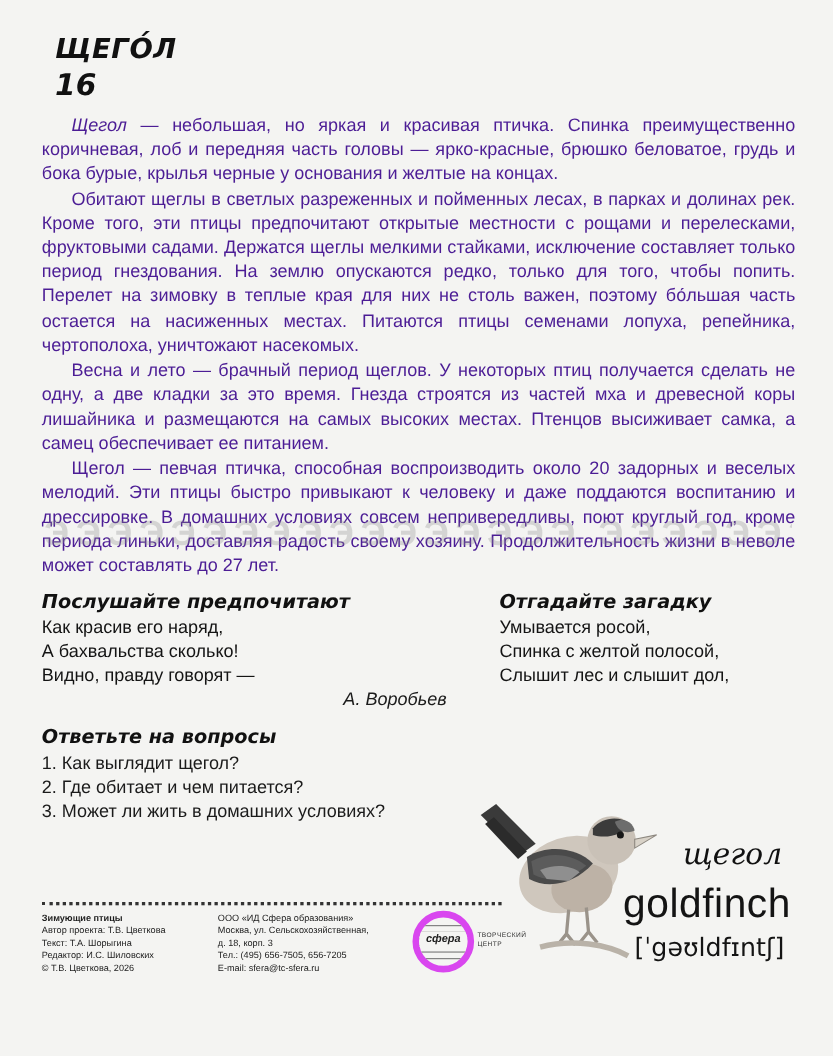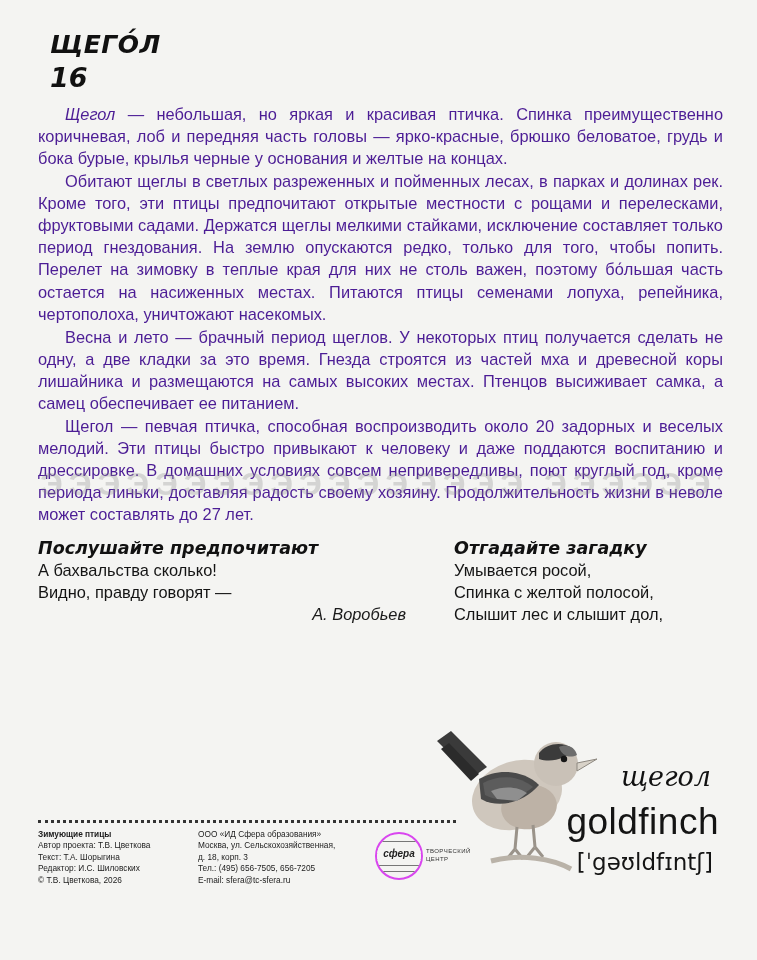--- a/index.html
+++ b/index.html
@@ -132,21 +132,21 @@
   .colophon .c2 { width: 175px; }
   .logo-wrap {
     display: flex;
     align-items: center;
     margin-left: 2px;
     margin-top: -4px;
   }
   .sfera-logo {
     width: 44px; height: 44px;
     border-radius: 50%;
-    border: 2px solid #d946ef;
+    border: 6px solid #d946ef;
     position: relative;
     overflow: hidden;
     background: #f4f4f2;
   }
   .sfera-logo .ln {
     position: absolute;
     left: 0; right: 0;
     height: 1px;
     background: #777;
   }
@@ -238,32 +238,39 @@
   <div class="body-text">
     <p><i>Щегол</i><span> — небольшая, но яркая и красивая птичка. Спинка преимущественно коричневая, лоб и передняя часть головы — ярко-красные, брюшко беловатое, грудь и бока бурые, крылья черные у основания и желтые на концах.</span></p>
     <p>Обитают щеглы в светлых разреженных и пойменных лесах,  в парках и долинах рек. Кроме того, эти птицы предпочитают открытые местности с рощами и перелесками, фруктовыми садами. Держатся щеглы мелкими стайками, исключение составляет только период гнездования. На землю опускаются редко, только для того, чтобы попить. Перелет на зимовку в теплые края для них не столь важен, поэтому бо́льшая часть остается на насиженных местах. Питаются птицы семенами лопуха, репейника, чертополоха, уничтожают насекомых.</p>
     <p>Весна и лето — брачный период щеглов. У некоторых птиц получается сделать не одну, а две кладки за это время. Гнезда строятся из частей мха и древесной коры лишайника и размещаются на самых высоких местах. Птенцов высиживает самка, а самец обеспечивает ее питанием.</p>
     <p>Щегол — певчая птичка, способная воспроизводить около 20 задорных и веселых мелодий. Эти птицы быстро привыкают к человеку и даже поддаются воспитанию и дрессировке. В домашних условиях совсем непривередливы, поют круглый год, кроме периода линьки, доставляя радость своему хозяину. Продолжительность жизни в неволе может составлять до 27 лет.</p>
   </div>
 
   <div class="cols">
     <div class="col-left">
       <div class="sec-title">Послушайте предпочитают</div>
+      <div class="poem-line">Как красив его наряд,</div>
       <div class="poem-line">А бахвальства сколько!</div>
       <div class="poem-line">Видно, правду говорят —</div>
       <div class="poem-author">А. Воробьев</div>
     </div>
     <div class="col-right">
       <div class="sec-title">Отгадайте загадку</div>
       <div class="poem-line">Умывается росой,</div>
       <div class="poem-line">Спинка с желтой полосой,</div>
       <div class="poem-line">Слышит лес и слышит дол,</div>
     </div>
   </div>
 
+  <div class="questions">
+    <div class="sec-title">Ответьте на вопросы</div>
+    <div class="q">1. Как выглядит щегол?</div>
+    <div class="q">2. Где обитает и чем питается?</div>
+    <div class="q">3. Может ли жить в домашних условиях?</div>
+  </div>
 
   <div class="watermark">ЭЭЭЭЭЭЭЭЭЭЭЭЭЭЭЭЭ  ЭЭЭЭЭЭЭЭ</div>
 
   <div class="bottom">
     <div class="dotline"></div>
     <div class="colophon">
       <div class="c1">
         <div class="bld">Зимующие птицы</div>
         <div>Автор проекта: Т.В. Цветкова</div>
         <div>Текст: Т.А. Шорыгина</div>

